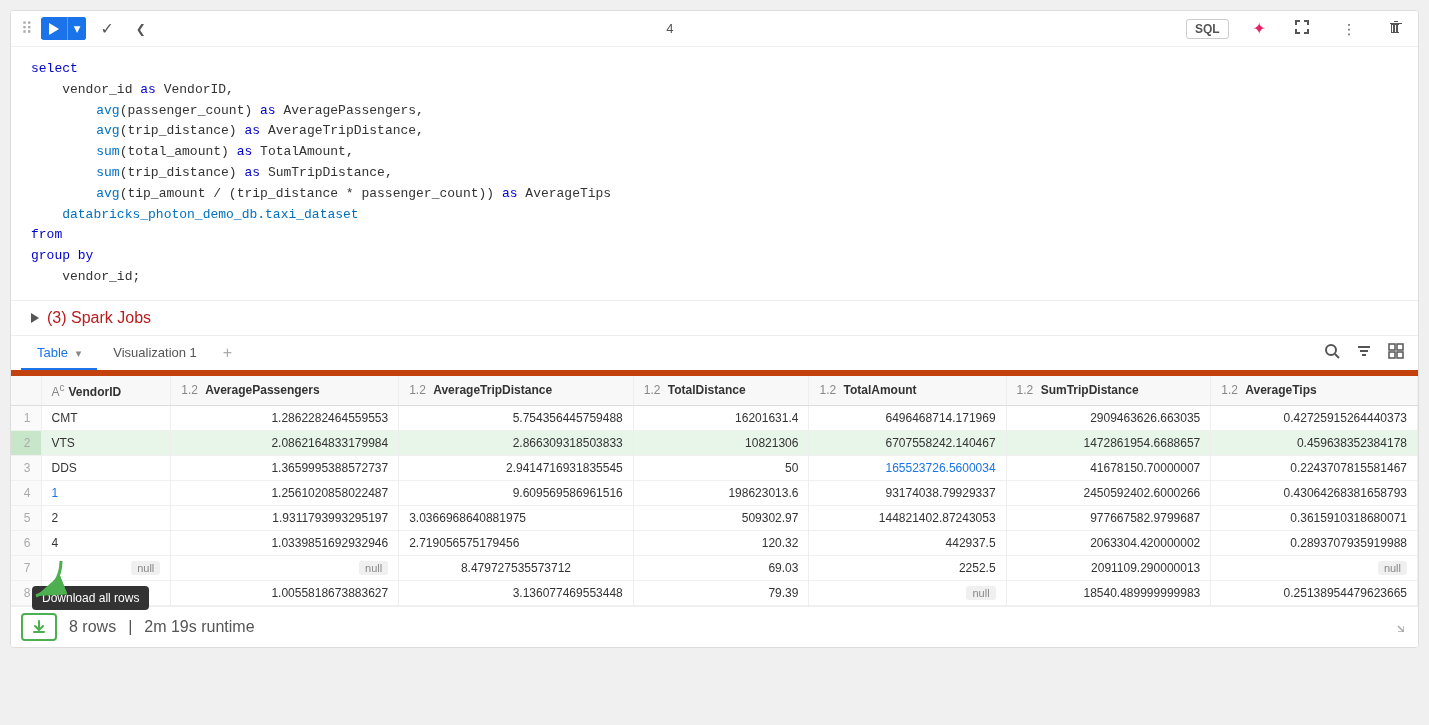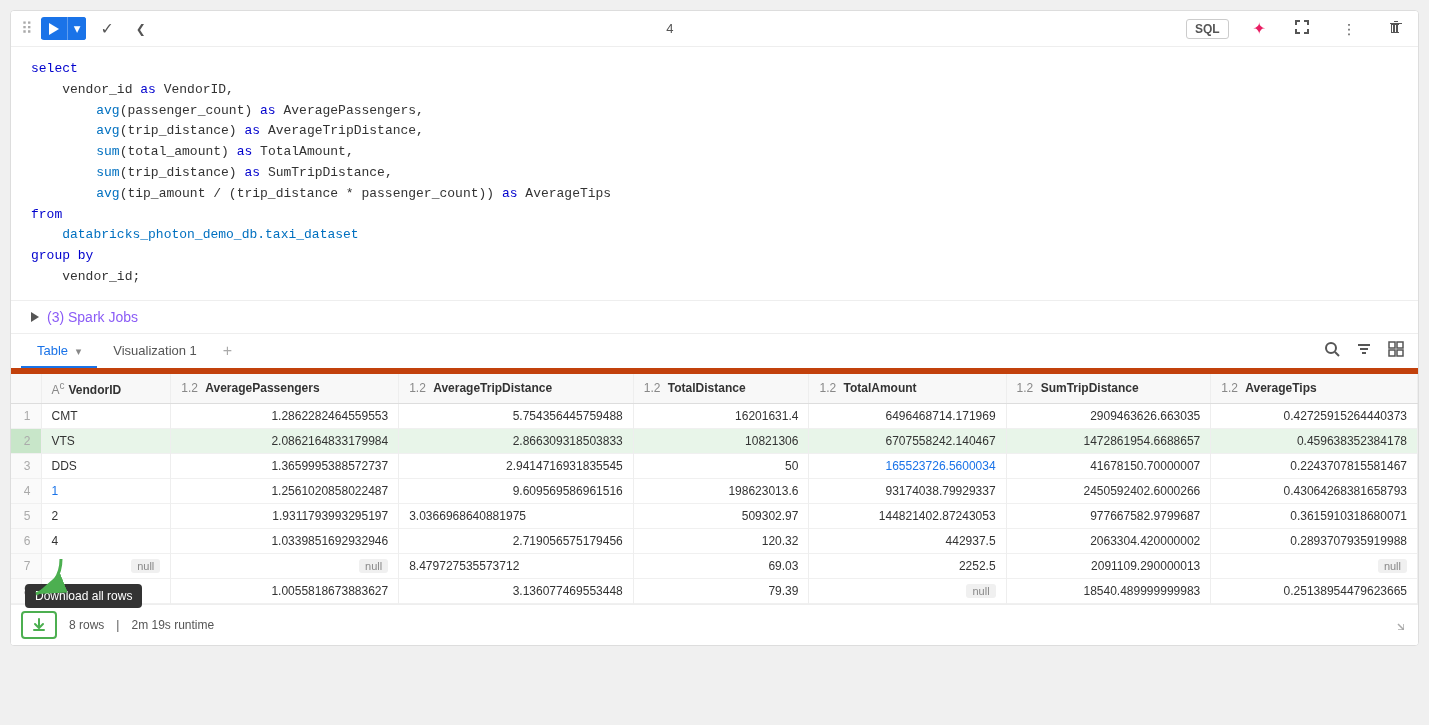--- a/index.html
+++ b/index.html
@@ -120,22 +120,22 @@
       border-bottom: 1px solid #eee;
     }
 
     .kw { color: #0000cd; font-weight: normal; }
     .fn { color: #0070c0; margin-left: 34px; }
     .tbl { color: #0070c0; }
     .col { color: #333; }
 
     .spark-jobs {
       padding: 8px 20px;
-      font-size: 14px;
-      color: #8b5cf6;
+      font-size: 16px;
+      color: #b91c1c;
       border-bottom: 1px solid #eee;
       display: flex;
       align-items: center;
       gap: 4px;
     }
 
     .spark-triangle {
       display: inline-block;
       width: 0;
       height: 0;
@@ -279,27 +279,27 @@
       color: #4caf50;
       font-size: 14px;
       display: flex;
       align-items: center;
       justify-content: center;
       position: relative;
     }
 
     .footer-text {
       color: #555;
-      font-size: 12px;
+      font-size: 16px;
     }
 
     .tooltip {
       position: absolute;
       bottom: 110%;
-      left: 4px;
+      left: 11px;
       background: #333;
       color: #fff;
       padding: 5px 10px;
       border-radius: 4px;
       font-size: 12px;
       white-space: nowrap;
       pointer-events: none;
     }
 
     .result-wrapper {
@@ -359,22 +359,22 @@
   </div>
 
   <div class="code-area">
     <div><span class="kw">select</span></div>
     <div>&nbsp;&nbsp;&nbsp;&nbsp;<span class="col">vendor_id</span> <span class="kw">as</span> <span class="col">VendorID,</span></div>
     <div>&nbsp;&nbsp;&nbsp;&nbsp;<span class="fn">avg</span><span class="col">(passenger_count)</span> <span class="kw">as</span> <span class="col">AveragePassengers,</span></div>
     <div>&nbsp;&nbsp;&nbsp;&nbsp;<span class="fn">avg</span><span class="col">(trip_distance)</span> <span class="kw">as</span> <span class="col">AverageTripDistance,</span></div>
     <div>&nbsp;&nbsp;&nbsp;&nbsp;<span class="fn">sum</span><span class="col">(total_amount)</span> <span class="kw">as</span> <span class="col">TotalAmount,</span></div>
     <div>&nbsp;&nbsp;&nbsp;&nbsp;<span class="fn">sum</span><span class="col">(trip_distance)</span> <span class="kw">as</span> <span class="col">SumTripDistance,</span></div>
     <div>&nbsp;&nbsp;&nbsp;&nbsp;<span class="fn">avg</span><span class="col">(tip_amount / (trip_distance * passenger_count))</span> <span class="kw">as</span> <span class="col">AverageTips</span></div>
+    <div>&nbsp;&nbsp;&nbsp;&nbsp;<span class="tbl">databricks_photon_demo_db.taxi_dataset</span></div>
     <div><span class="kw">from</span></div>
-    <div>&nbsp;&nbsp;&nbsp;&nbsp;<span class="tbl">databricks_photon_demo_db.taxi_dataset</span></div>
     <div><span class="kw">group by</span></div>
     <div>&nbsp;&nbsp;&nbsp;&nbsp;<span class="col">vendor_id;</span></div>
   </div>
 
   <div class="spark-jobs">
     <span class="spark-triangle"></span>
     <span>(3) Spark Jobs</span>
   </div>
 
   <div class="result-area result-wrapper">
@@ -476,35 +476,35 @@
             <td style="text-align:left">3.0366968640881975</td>
             <td style="text-align:right">509302.97</td>
             <td style="text-align:right">144821402.87243053</td>
             <td style="text-align:right">977667582.9799687</td>
             <td style="text-align:right">0.3615910318680071</td>
           </tr>
           <tr>
             <td class="row-num">6</td>
             <td>4</td>
             <td style="text-align:right">1.0339851692932946</td>
-            <td style="text-align:right">2.719056575179456</td>
+            <td style="text-align:left">2.719056575179456</td>
             <td style="text-align:right">120.32</td>
             <td style="text-align:right">442937.5</td>
             <td style="text-align:right">2063304.420000002</td>
             <td style="text-align:right">0.2893707935919988</td>
           </tr>
           <tr>
             <td class="row-num">7</td>
             <td>
                 <span class="null-badge">null</span>
               </td>
             <td style="text-align:right">
                 <span class="null-badge">null</span>
               </td>
-            <td style="text-align:left">8.479727535573712</td>
+            <td style="text-align:center">8.479727535573712</td>
             <td style="text-align:right">69.03</td>
             <td style="text-align:right">2252.5</td>
             <td style="text-align:right">2091109.290000013</td>
             <td style="text-align:right">
                 <span class="null-badge">null</span>
               </td>
           </tr>
           <tr>
             <td class="row-num">8</td>
             <td></td>

